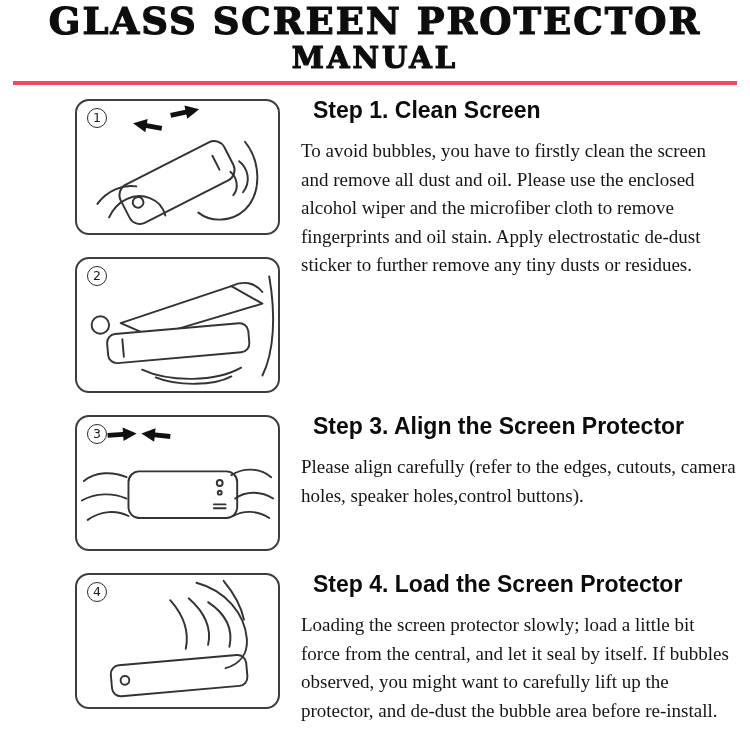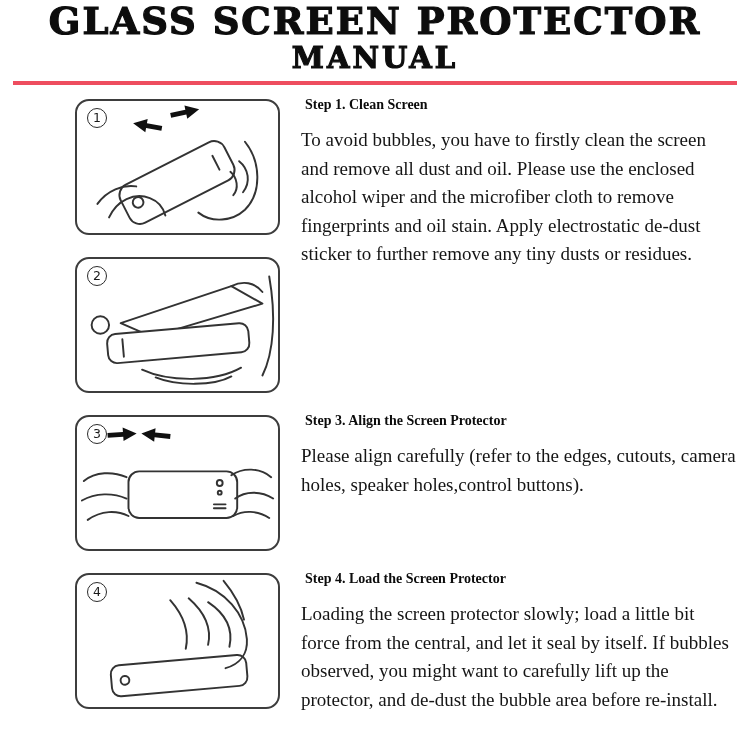--- a/index.html
+++ b/index.html
@@ -56,25 +56,25 @@
     width:20px; height:20px;
     border:1.5px solid #2b2b2b;
     border-radius:50%;
     font-family:"DejaVu Sans", sans-serif;
     font-size:12.5px; line-height:18px; text-align:center;
     color:#1a1a1a; background:#fff;
     z-index:2;
   }
   .step-text { margin-left:21px; width:443px; padding-top:0; }
   .step-heading {
-    font-size:14px;
+    font-size:23px;
     font-weight:bold;
     color:#0c0c0c;
-    margin:-2px 0 13px 4px;
-    font-family:Liberation Serif, serif;
+    margin:-2px 0 13px 12px;
+    font-family:Liberation Sans, sans-serif;
   }
   .step-body {
     font-family:"Liberation Serif", serif;
     font-size:19px;
     line-height:1.5;
     color:#151515;
   }
 
   .lineart { stroke:#333; stroke-width:2; fill:none; stroke-linecap:round; stroke-linejoin:round; }
   .arrow { fill:#101010; stroke:none; }

